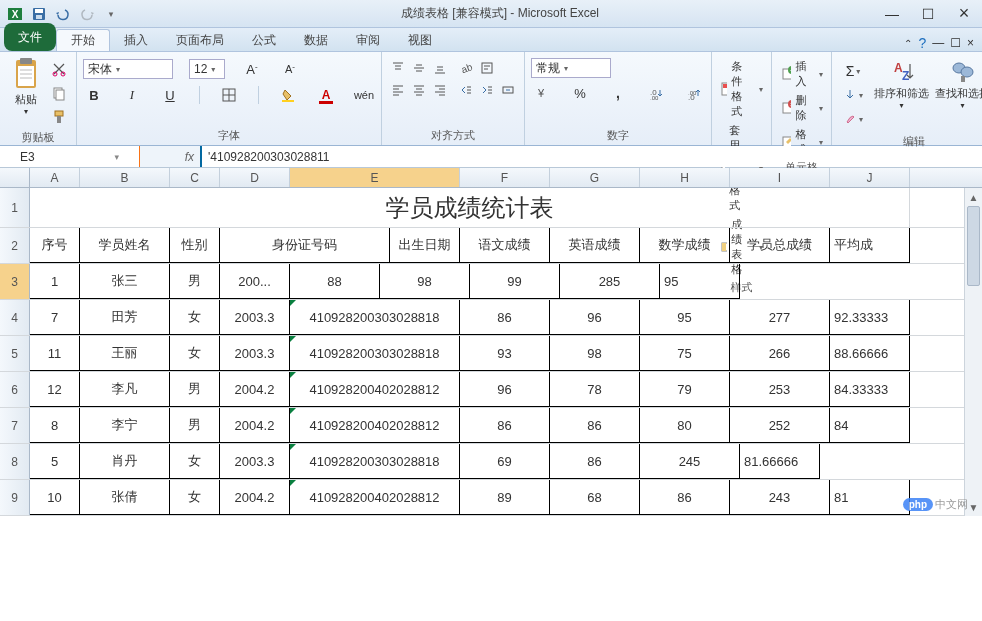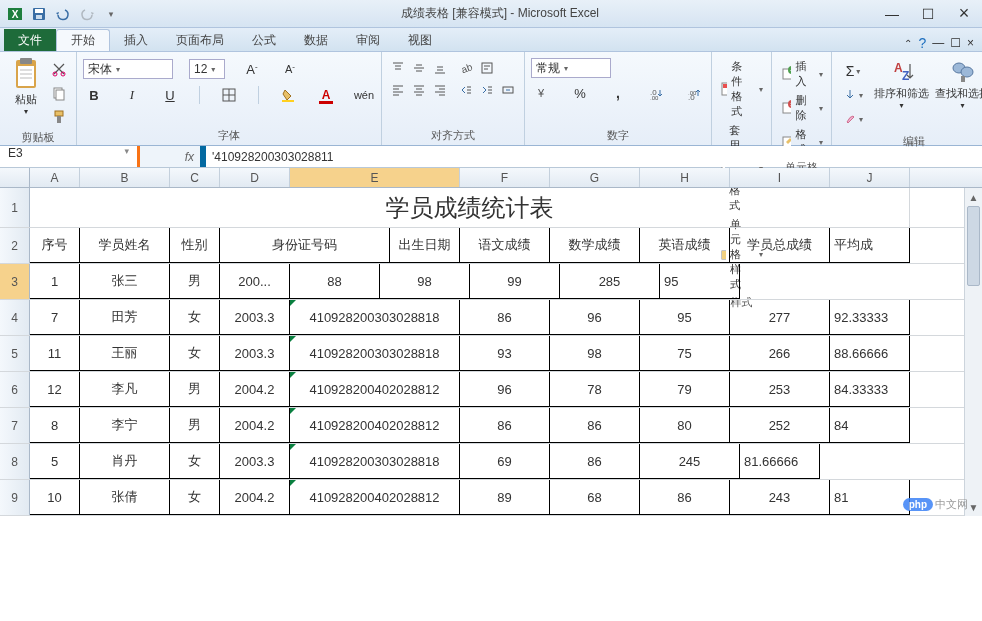--- a/index.html
+++ b/index.html
@@ -9,21 +9,21 @@
 .titlebar { height: 28px; background: linear-gradient(#e8f0f8,#d6e4f2); display: flex; align-items: center; padding: 0 4px; border-bottom: 1px solid #b0c4de; }
 .qat { display: flex; gap: 2px; align-items: center; }
 .qat-item { width: 22px; height: 22px; display: flex; align-items: center; justify-content: center; cursor: pointer; }
 .qat-item svg { width: 16px; height: 16px; }
 .title-text { flex: 1; text-align: center; font-size: 12px; color: #444; }
 .win-controls { display: flex; gap: 8px; }
 .win-btn { width: 28px; height: 20px; display: flex; align-items: center; justify-content: center; cursor: pointer; font-size: 14px; }
 
 
 .ribbon-tabs { height: 24px; background: linear-gradient(#e4eef8,#d2e2f0); display: flex; align-items: flex-end; padding-left: 4px; border-bottom: 1px solid #b0c4de; }
-.file-tab { background: #1e6b3a; color: #fff; padding: 4px 14px; font-size: 12px; height: 22px; display: flex; align-items: center; }
+.file-tab { background: #1e6b3a; color: #fff; padding: 4px 14px; font-size: 12px; height: 28px; display: flex; align-items: center; border-radius: 8px; }
 .tab { padding: 4px 14px; font-size: 12px; color: #444; cursor: pointer; height: 22px; display: flex; align-items: center; }
 .tab.active { background: #f5f9fd; border: 1px solid #b0c4de; border-bottom: none; border-radius: 3px 3px 0 0; }
 .ribbon-right { margin-left: auto; display: flex; align-items: center; gap: 6px; padding-right: 8px; }
 .help-icon { color: #1e6fbf; font-size: 14px; }
 
 
 .ribbon { height: 94px; background: linear-gradient(#f5f9fd,#e6eef8); border-bottom: 1px solid #9ab5d4; display: flex; }
 .group { border-right: 1px solid #c0d0e0; padding: 2px 6px 0 6px; display: flex; flex-direction: column; }
 .group-body { flex: 1; display: flex; align-items: flex-start; gap: 2px; }
 .group-label { text-align: center; font-size: 11px; color: #555; padding: 2px 0; position: relative; }
@@ -62,25 +62,25 @@
 .cell-row { display: flex; align-items: center; gap: 4px; cursor: pointer; padding: 1px 2px; font-size: 11px; }
 
 
 .edit-col { display: flex; flex-direction: column; gap: 2px; align-items: center; padding: 2px 4px; }
 .edit-big { display: flex; flex-direction: column; align-items: center; cursor: pointer; }
 .edit-big svg { width: 28px; height: 28px; }
 .edit-big .lbl { font-size: 11px; }
 
 
 .formula-row { height: 22px; display: flex; border-bottom: 1px solid #b8c8d8; background: #eef4fa; }
-.namebox { width: 140px; border-right: 3px solid #f97316; background: #fff; display: flex; align-items: flex-start; padding: 0 8px; font-size: 12px; }
+.namebox { width: 140px; border-right: 1px solid #f97316; background: #fff; display: flex; align-items: center; padding: 0 20px; font-size: 12px; }
 .namebox .dd { margin-left: auto; font-size: 9px; color: #888; }
 .fx-area { display: flex; align-items: center; flex: 1; }
 .fx-label { width: 60px; text-align: right; padding-right: 6px; font-style: italic; color: #666; }
-.formula-input { flex: 1; background: #fff; height: 100%; border-left: 6px solid #0369a1; padding: 0 6px; display: flex; align-items: center; font-size: 12px; }
+.formula-input { flex: 1; background: #fff; height: 100%; border-left: 2px solid #0369a1; padding: 0 6px; display: flex; align-items: center; font-size: 12px; }
 
 
 .sheet-wrap { position: relative; }
 .col-headers { display: flex; height: 20px; background: linear-gradient(#f4f8fc,#e2eaf2); border-bottom: 1px solid #aab8c8; }
 .corner { width: 30px; border-right: 1px solid #aab8c8; background: linear-gradient(#f4f8fc,#e2eaf2); }
 .col-h { border-right: 1px solid #c4d0dc; display: flex; align-items: center; justify-content: center; font-size: 12px; color: #555; }
 .col-h.sel { background: #f6d28c; }
 .row { display: flex; border-bottom: 1px solid #d4d8dc; }
 .row-h { width: 30px; background: linear-gradient(90deg,#f4f8fc,#e2eaf2); border-right: 1px solid #aab8c8; display: flex; align-items: center; justify-content: center; font-size: 12px; color: #555; }
 .row-h.sel { background: #f6d28c; }
@@ -419,21 +419,21 @@
             <line x1="2" y1="9" x2="14" y2="9" stroke="#888"></line>
           </svg>
           <span>套用表格格式</span>
           <span class="dd-arrow">▾</span>
         </div>
       <div class="style-row">
           <svg width="16" height="16">
             <rect x="2" y="4" width="12" height="8" fill="#fff" stroke="#888"></rect>
             <rect x="2" y="4" width="4" height="8" fill="#f0d080"></rect>
           </svg>
-          <span>单元格样式</span>
+          <span>成绩表格</span>
           <span class="dd-arrow">▾</span>
         </div>
     </div>
     <div class="group-label">样式</div>
   </div>
 
   <div class="group">
     <div class="group-body" style="flex-direction:column;padding-top:4px;">
       <div class="cell-row">
           <svg width="16" height="16">
@@ -540,22 +540,22 @@
   </div>
 
   <div class="row header-row">
     <div class="row-h">2</div>
     <div class="cell cA">序号</div>
     <div class="cell cB">学员姓名</div>
     <div class="cell cC">性别</div>
     <div class="cell cE">身份证号码</div>
     <div class="cell cD">出生日期</div>
     <div class="cell cF">语文成绩</div>
+    <div class="cell cH">英语成绩</div>
     <div class="cell cG">数学成绩</div>
-    <div class="cell cH">英语成绩</div>
     <div class="cell cI">学员总成绩</div>
     <div class="cell cJ" style="justify-content:flex-start;">平均成</div>
   </div>
 
   <div id="data-rows">
       <div class="row data-row">
         <div class="row-h sel">3</div>
         <div class="cell cA">
           <span>1</span>
         </div>

